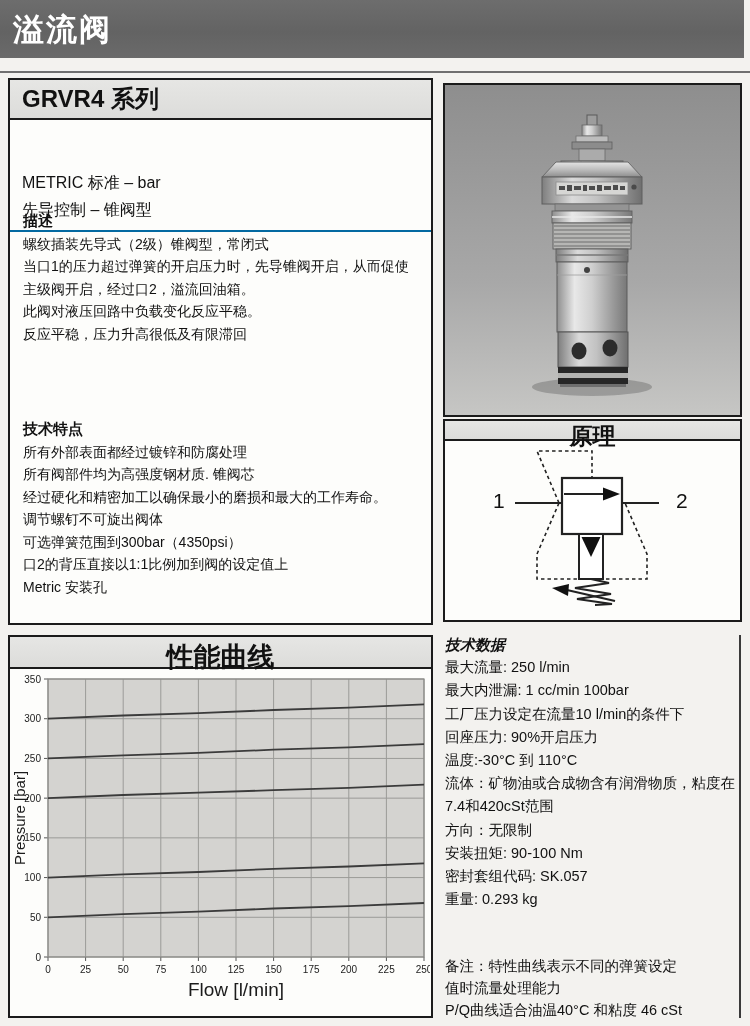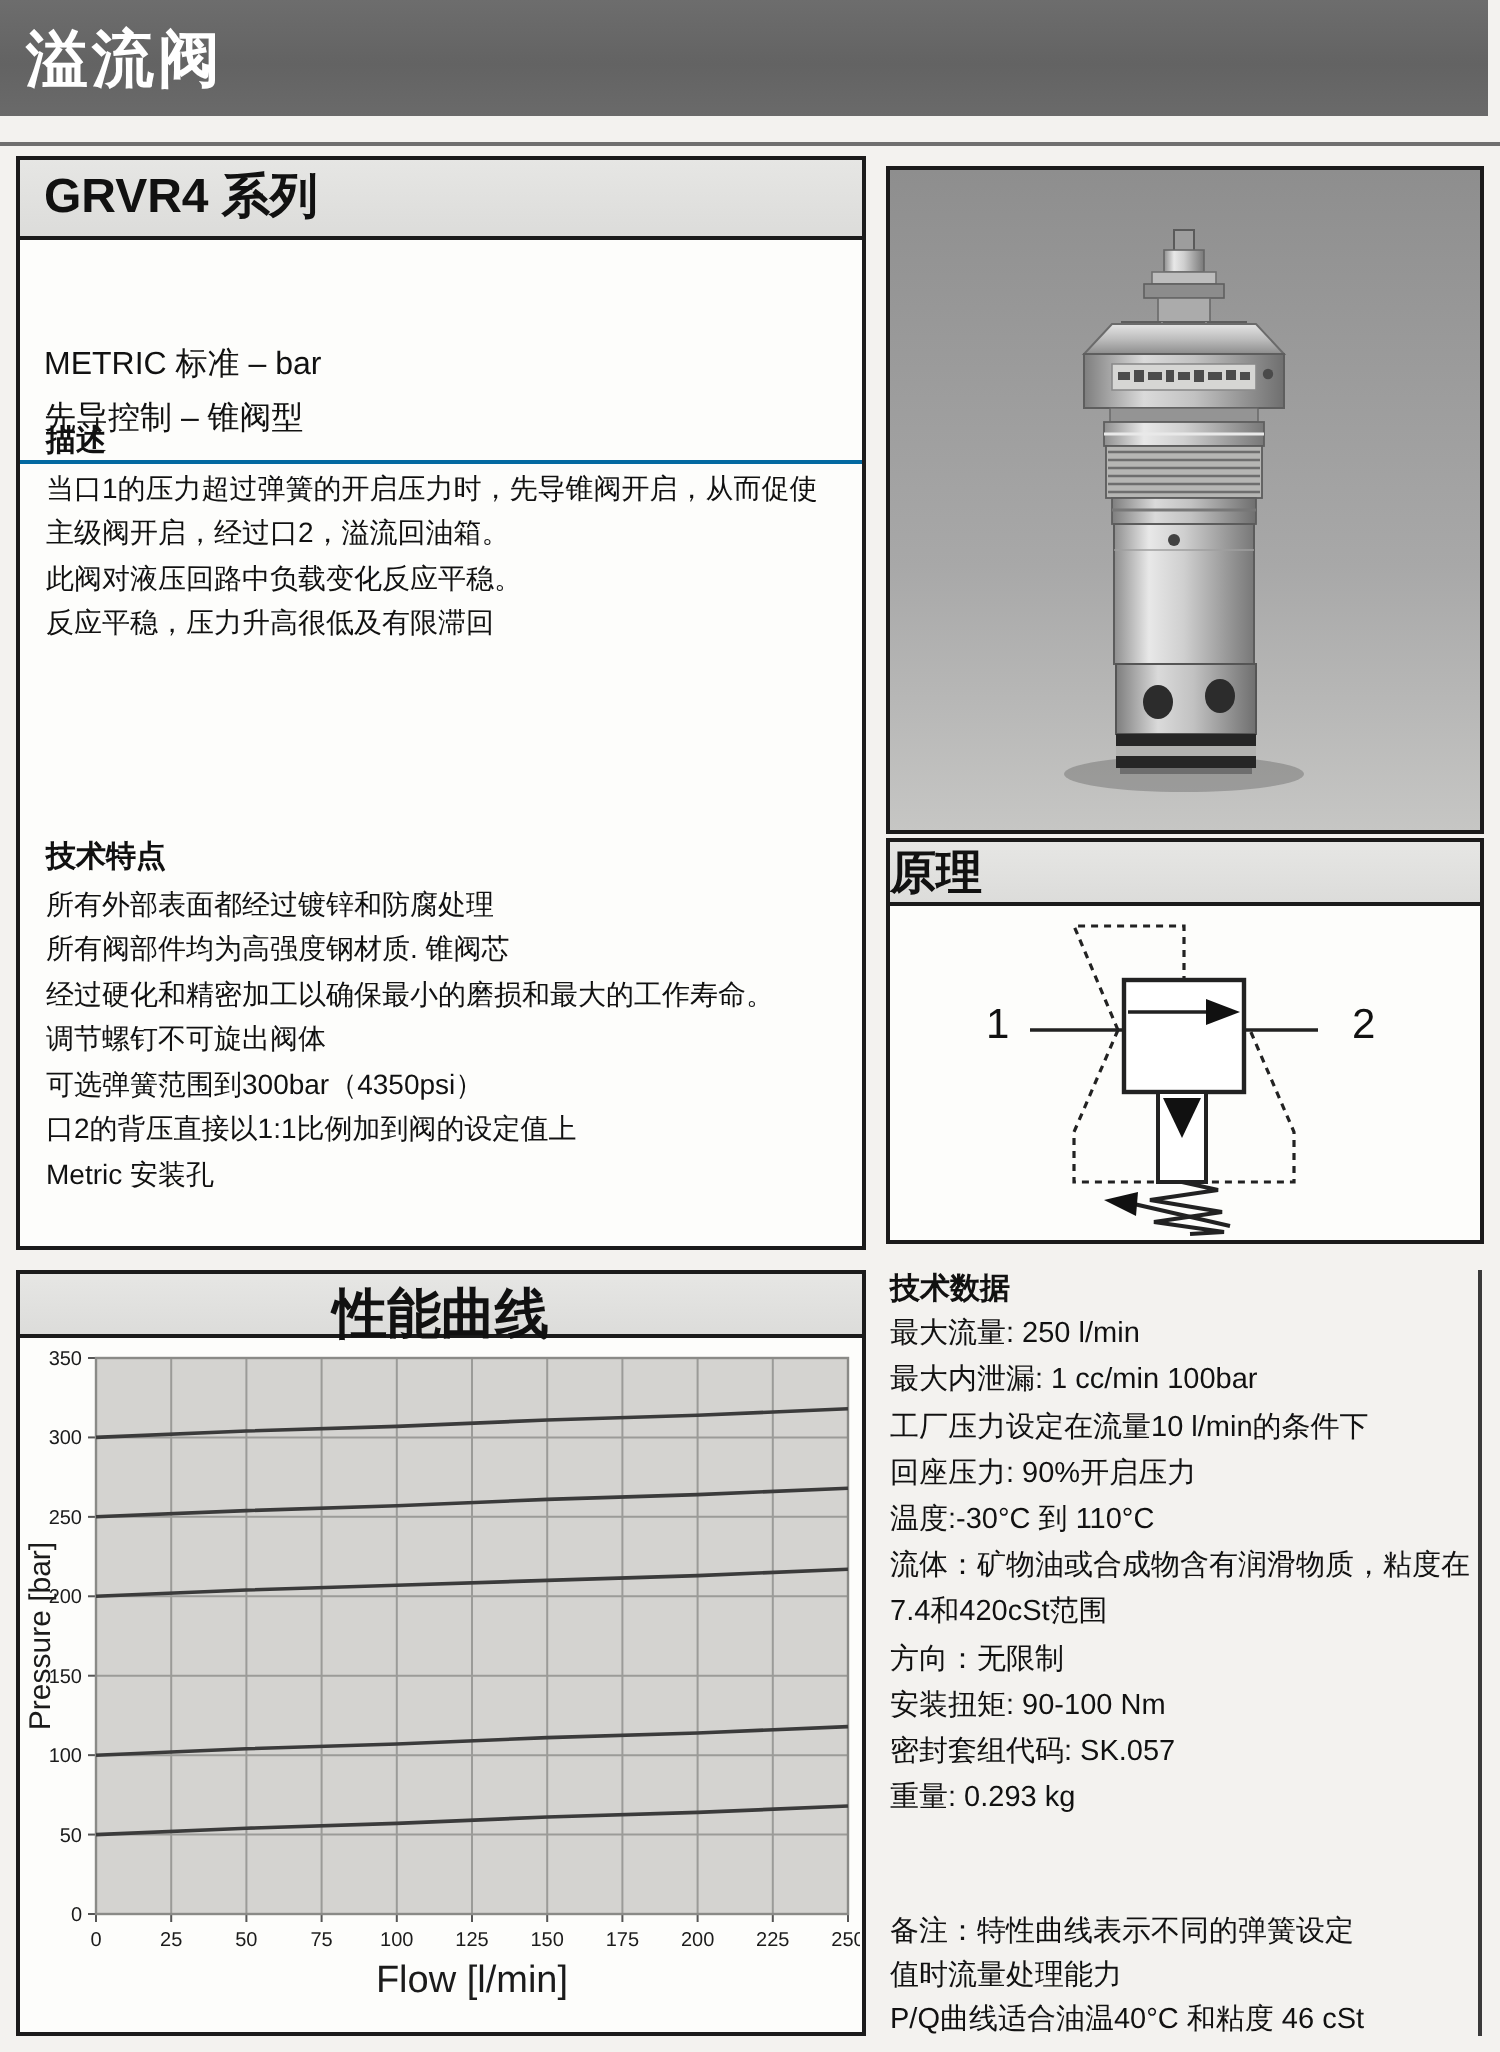--- a/index.html
+++ b/index.html
@@ -39,34 +39,34 @@
   .textblock{position:absolute;left:13px;right:8px;font-size:14px;line-height:22.5px;}
   .textblock .h{font-weight:bold;font-size:15px;}
   .desc-block{top:130px;}
   .feat-block{top:338px;}
 
   
   .photo-box{left:443px;top:83px;width:299px;height:334px;padding:0;overflow:hidden;}
 
   
   .principle-box{left:443px;top:419px;width:299px;height:203px;}
-  .principle-box .band{height:32px;line-height:30px;font-size:23px;text-align:left;}
+  .principle-box .band{height:20px;line-height:30px;font-size:23px;text-align:center;}
   .principle-body{position:relative;width:295px;height:165px;}
   .port-label{position:absolute;font-size:21px;color:#111;}
 
   
   .perf-box{left:8px;top:635px;width:425px;height:383px;}
   .perf-box .band{height:32px;line-height:40px;font-size:27px;text-align:center;}
 
   
   .tech-block{
     position:absolute;left:445px;top:633px;width:296px;
     font-size:14.5px;line-height:23.2px;white-space:nowrap;
   }
-  .tech-block .h{font-weight:bold;font-size:15px;}
+  .tech-block .h{font-weight:bold;font-size:15px;font-style:italic;}
   .notes-block{
     position:absolute;left:445px;top:955px;width:296px;
     font-size:14.5px;line-height:22px;white-space:nowrap;
   }
   .right-rule{position:absolute;left:739px;top:635px;width:2px;height:383px;background:#3a3a3a;}
 </style>
 </head>
 <body>
 
 <div class="topbar">
@@ -78,20 +78,21 @@
   <div class="band">
     <span>GRVR4 系列</span>
   </div>
   <div class="subtitle">
     <div>METRIC 标准 – bar</div>
     <div>先导控制 – 锥阀型</div>
   </div>
 
   <div class="textblock desc-block">
     <div class="h">描述</div>
+    <div>螺纹插装先导式（2级）锥阀型，常闭式</div>
     <div>当口1的压力超过弹簧的开启压力时，先导锥阀开启，从而促使</div>
     <div>主级阀开启，经过口2，溢流回油箱。</div>
     <div>此阀对液压回路中负载变化反应平稳。</div>
     <div>反应平稳，压力升高很低及有限滞回</div>
   </div>
 
   <div class="textblock feat-block">
     <div class="h">技术特点</div>
     <div>所有外部表面都经过镀锌和防腐处理</div>
     <div>所有阀部件均为高强度钢材质. 锥阀芯</div>

